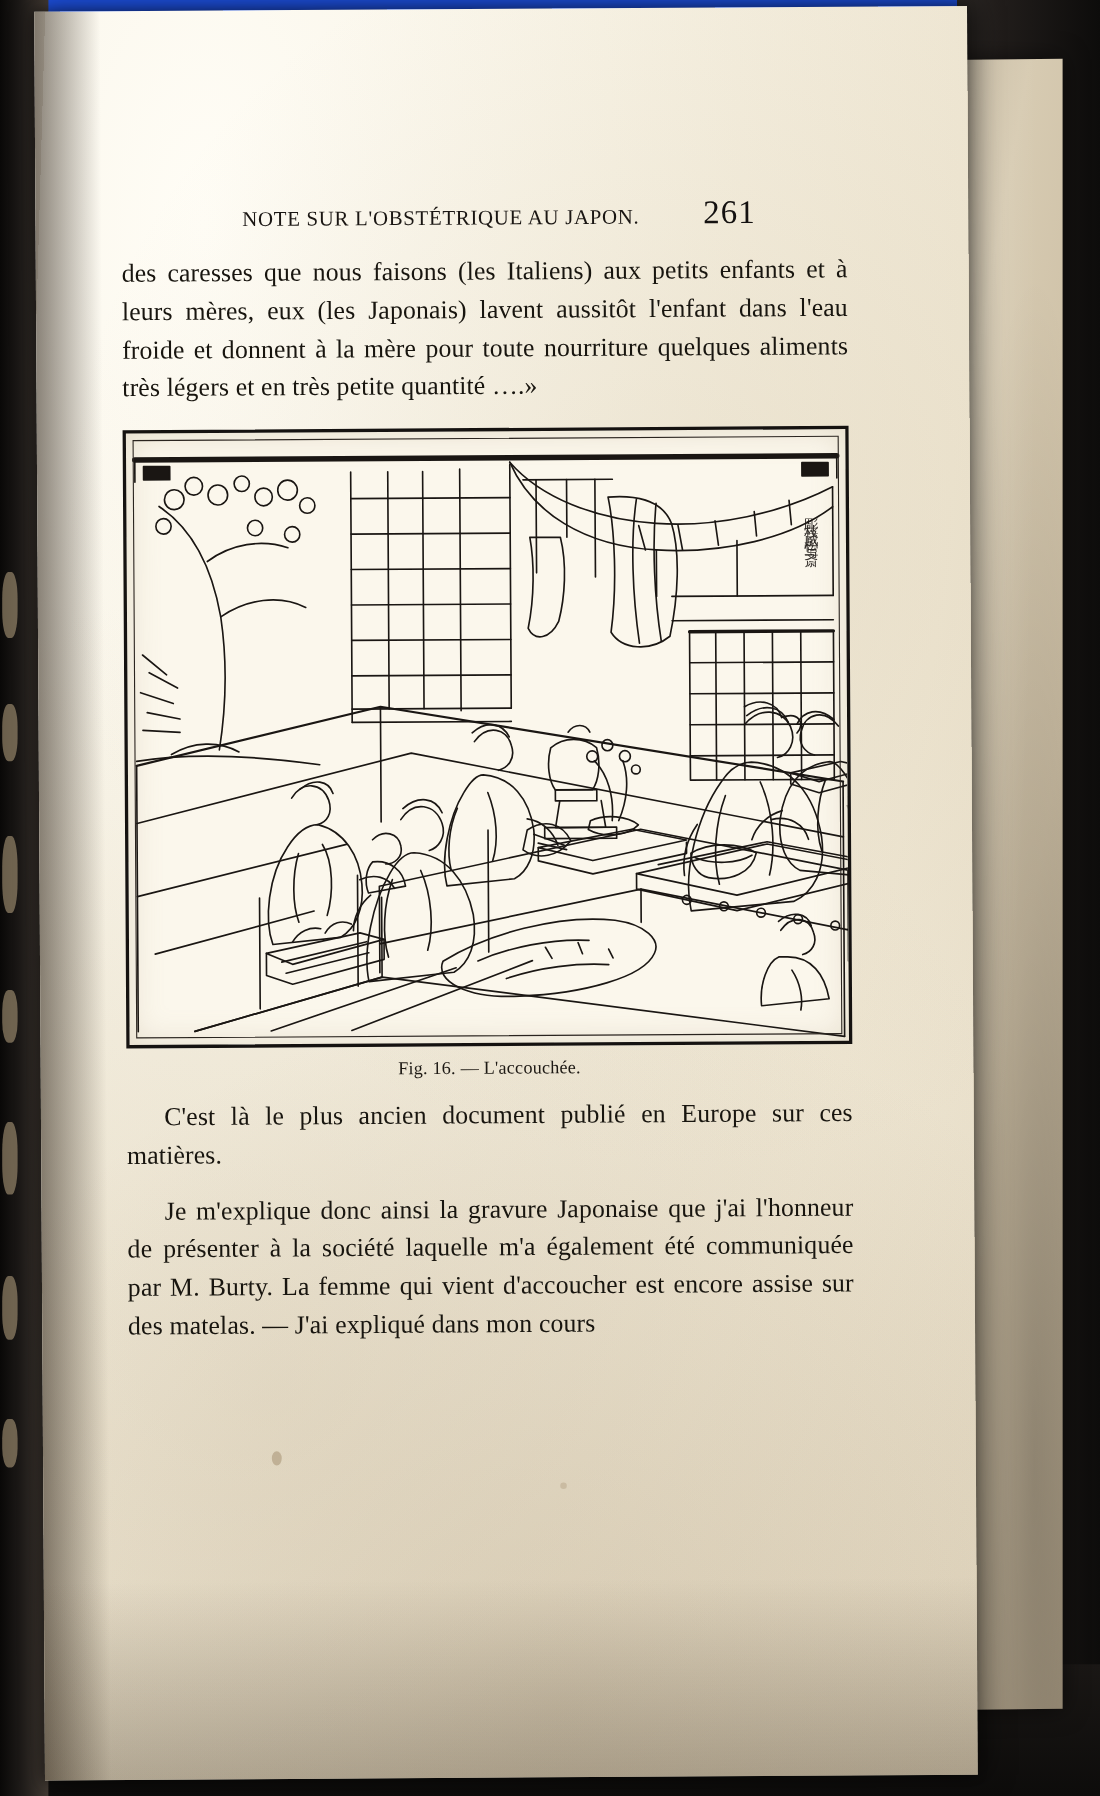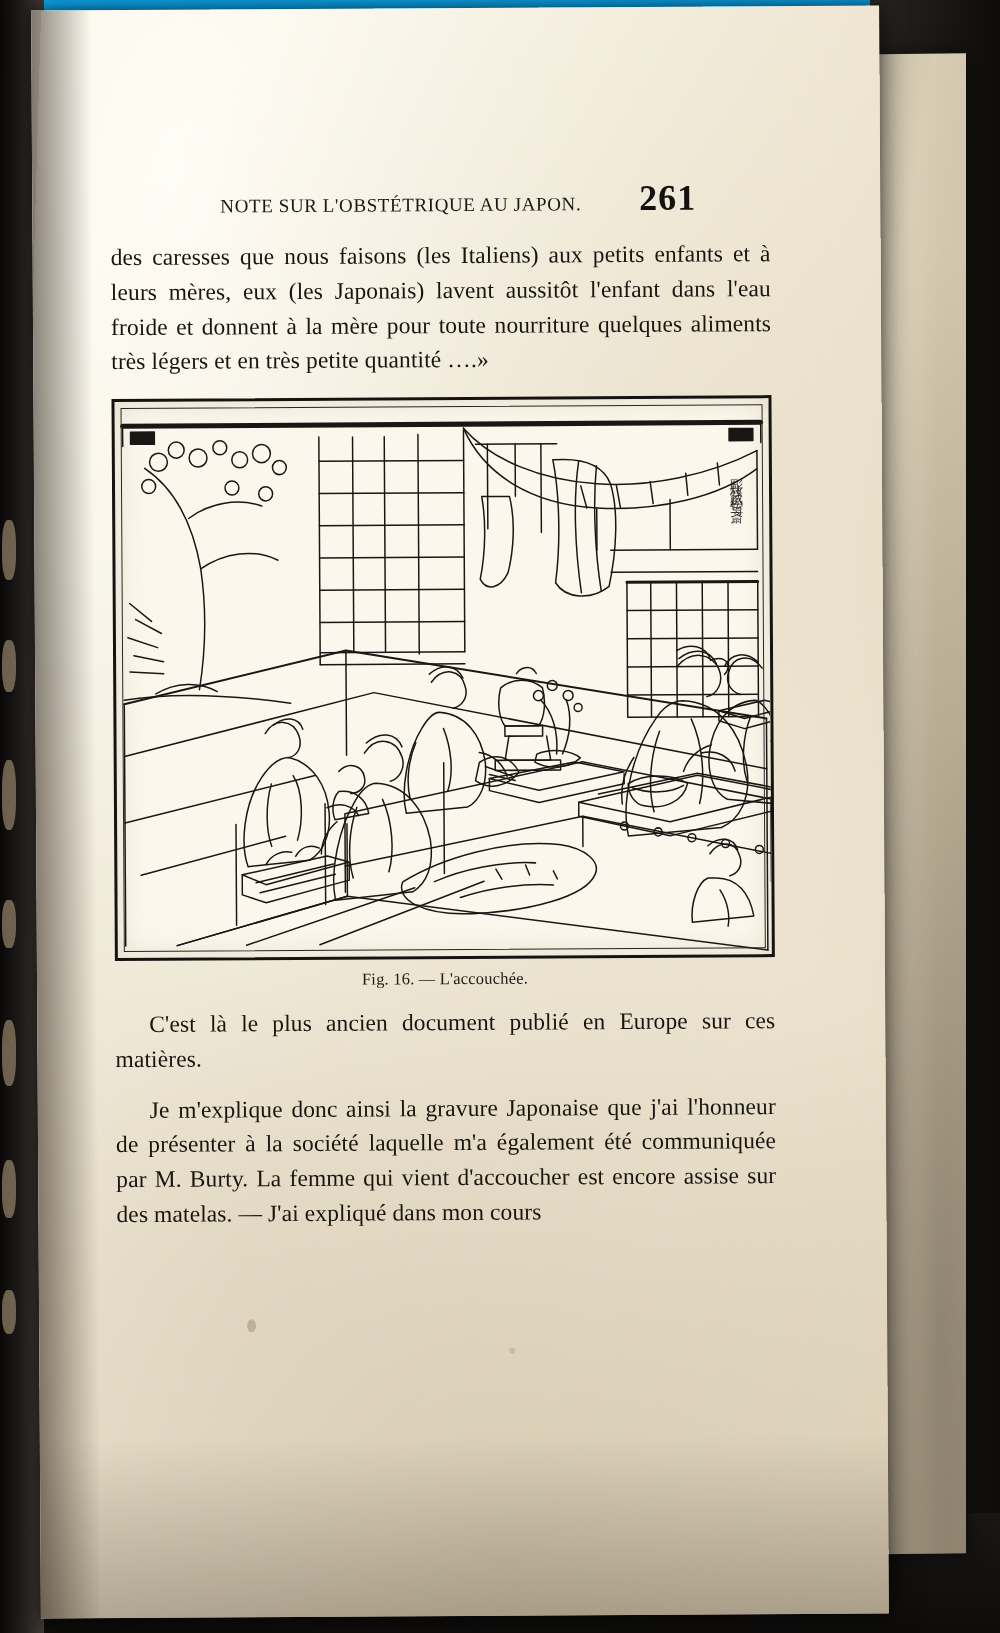--- a/index.html
+++ b/index.html
@@ -11,21 +11,21 @@
     width: 1000px;
     height: 1633px;
     overflow: hidden;
     font-family: "Liberation Serif", serif;
   }
 
   
   .scene {
     position: absolute;
     inset: 0;
-    background: #0ea5e9;
+    background: #1d4ed8;
   }
 
   
   .bg-left {
     position: absolute;
     left: 0; top: 0; width: 42px; height: 1633px;
     background: linear-gradient(90deg, #0a0908 0%, #262220 60%, #3a3430 100%);
   }
   .bg-bottom {
     position: absolute;
@@ -121,22 +121,22 @@
     margin-left: 110px;
   }
   .runhead-title {
     font-variant: small-caps;
     font-size: 19px;
     letter-spacing: .6px;
     color: #1a1613;
     white-space: nowrap;
   }
   .folio {
-    font-size: 36px;
-    font-weight: 700;
+    font-size: 30px;
+    font-weight: 400;
     color: #141110;
     letter-spacing: 1px;
   }
 
   p.body {
     margin: 16px 0 0 0;
     font-size: 23.5px;
     line-height: 1.48;
     color: #18150f;
     text-align: justify;

